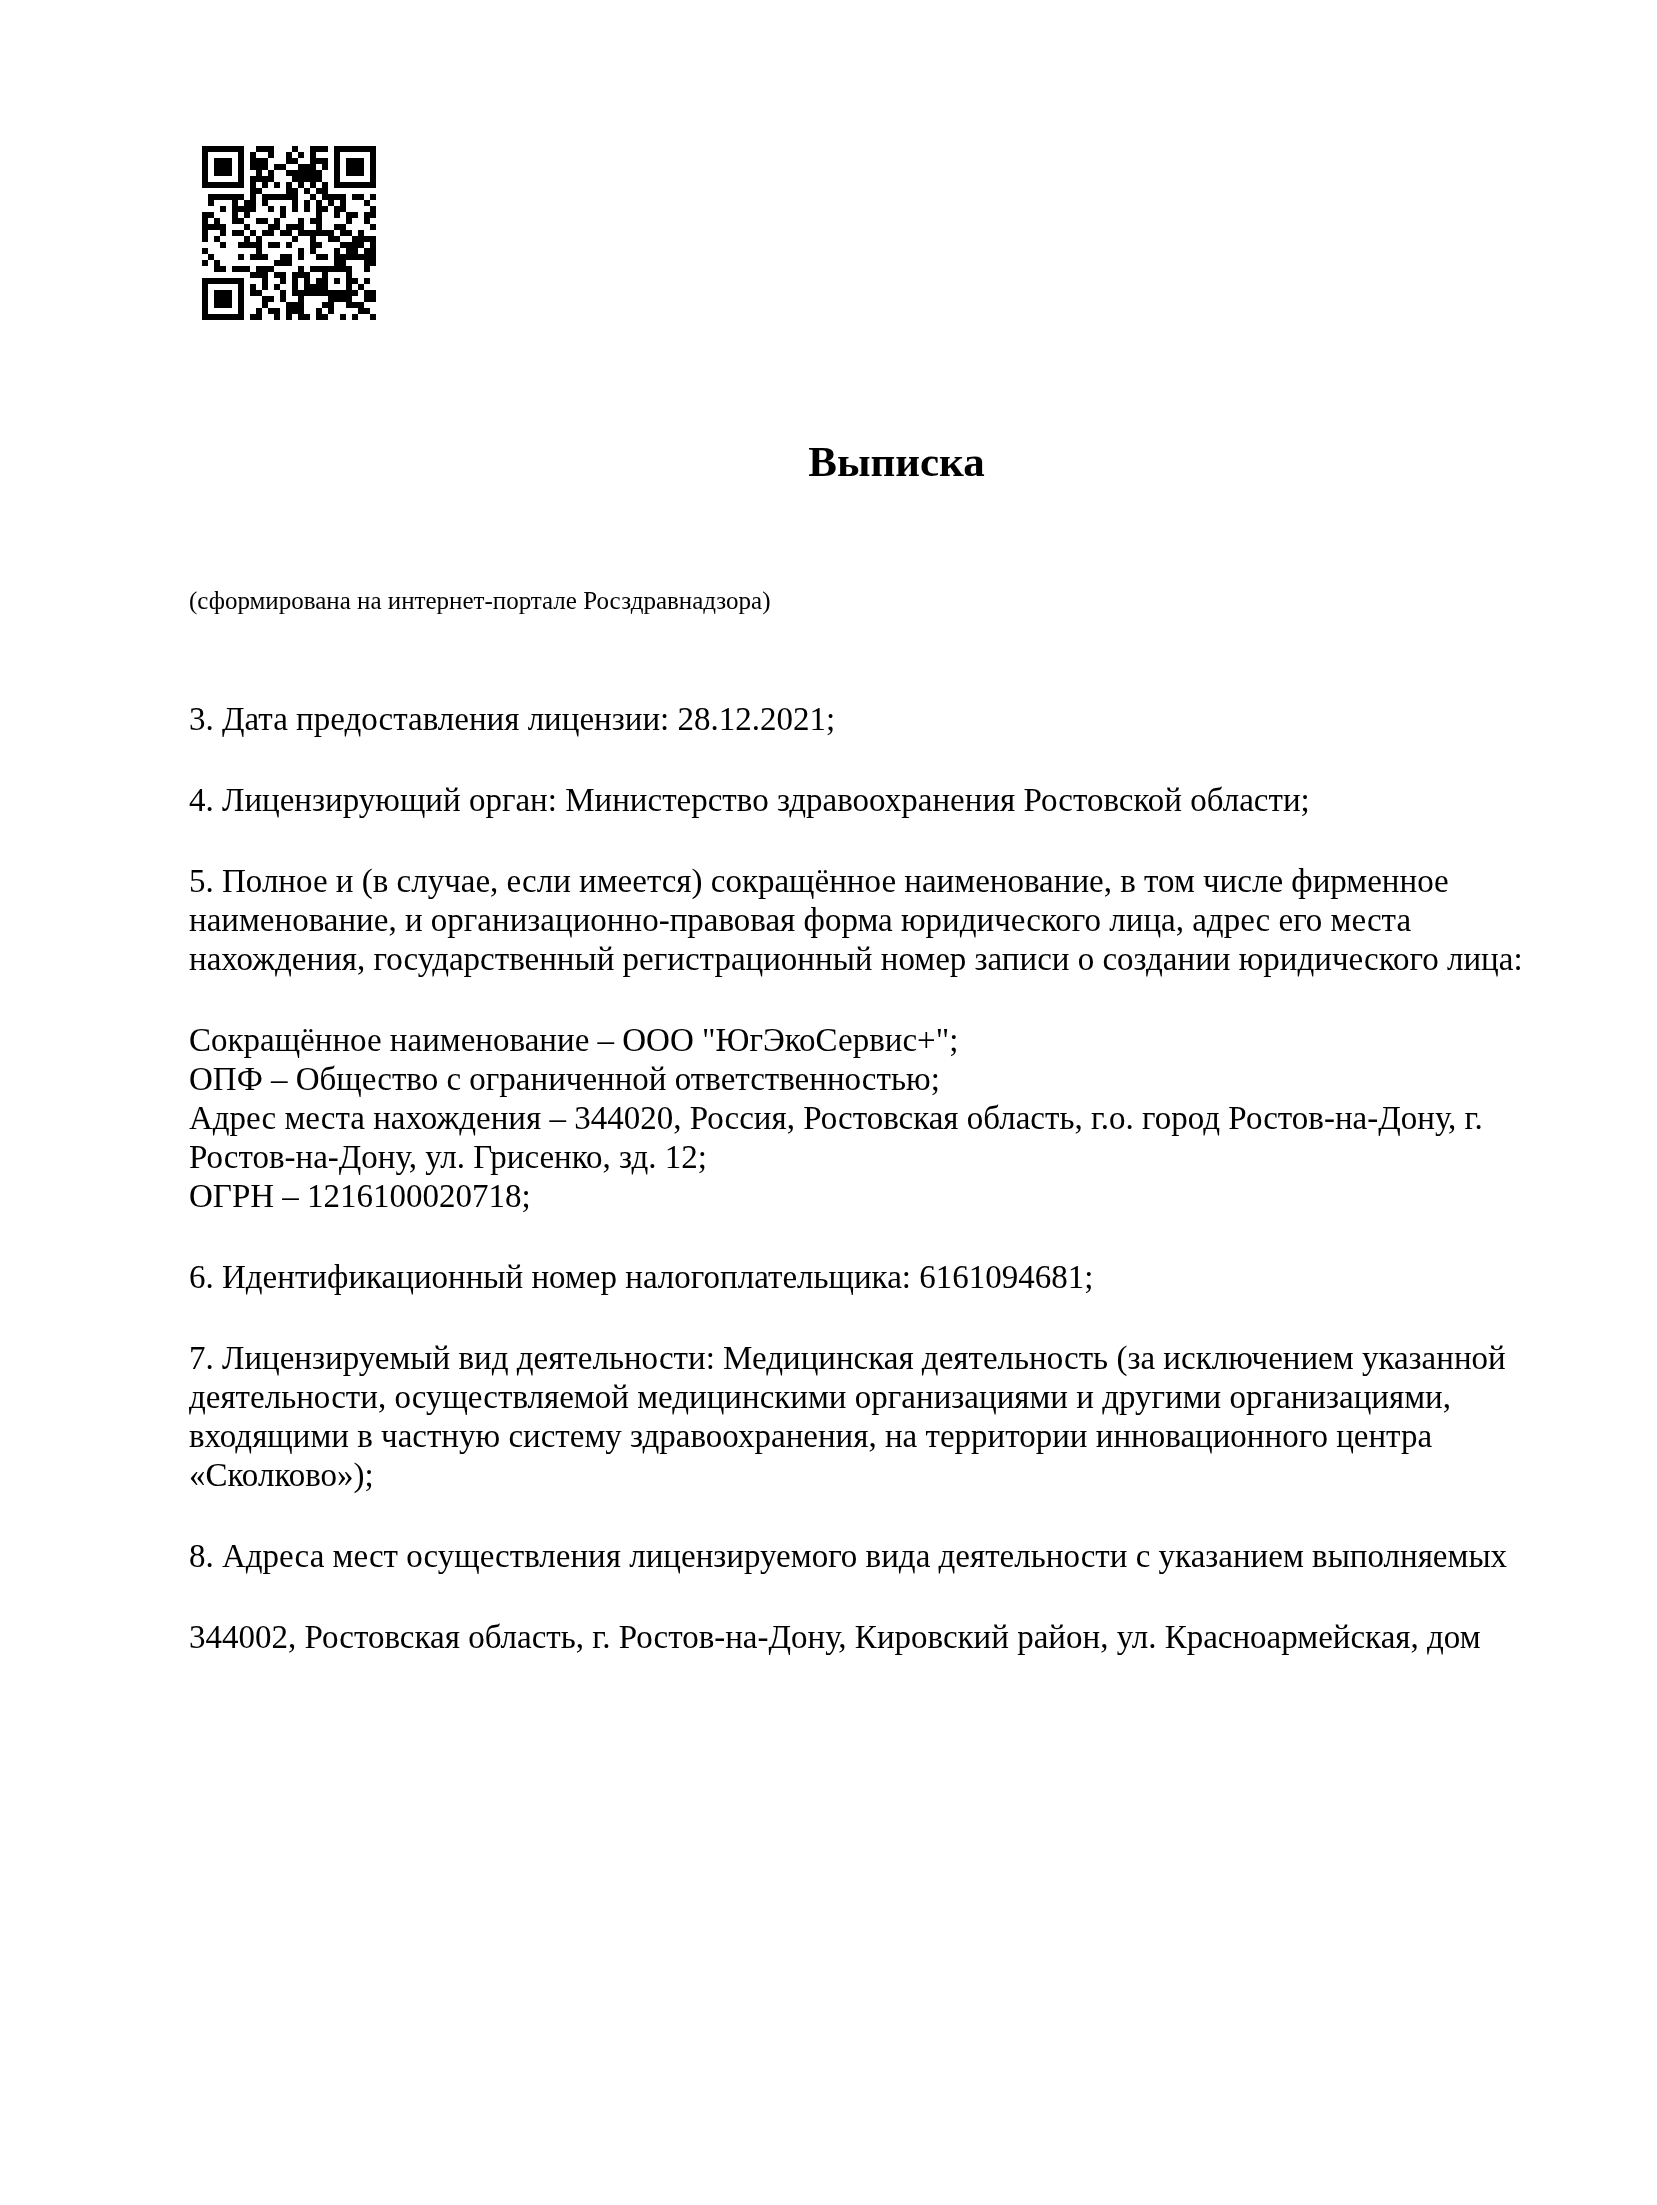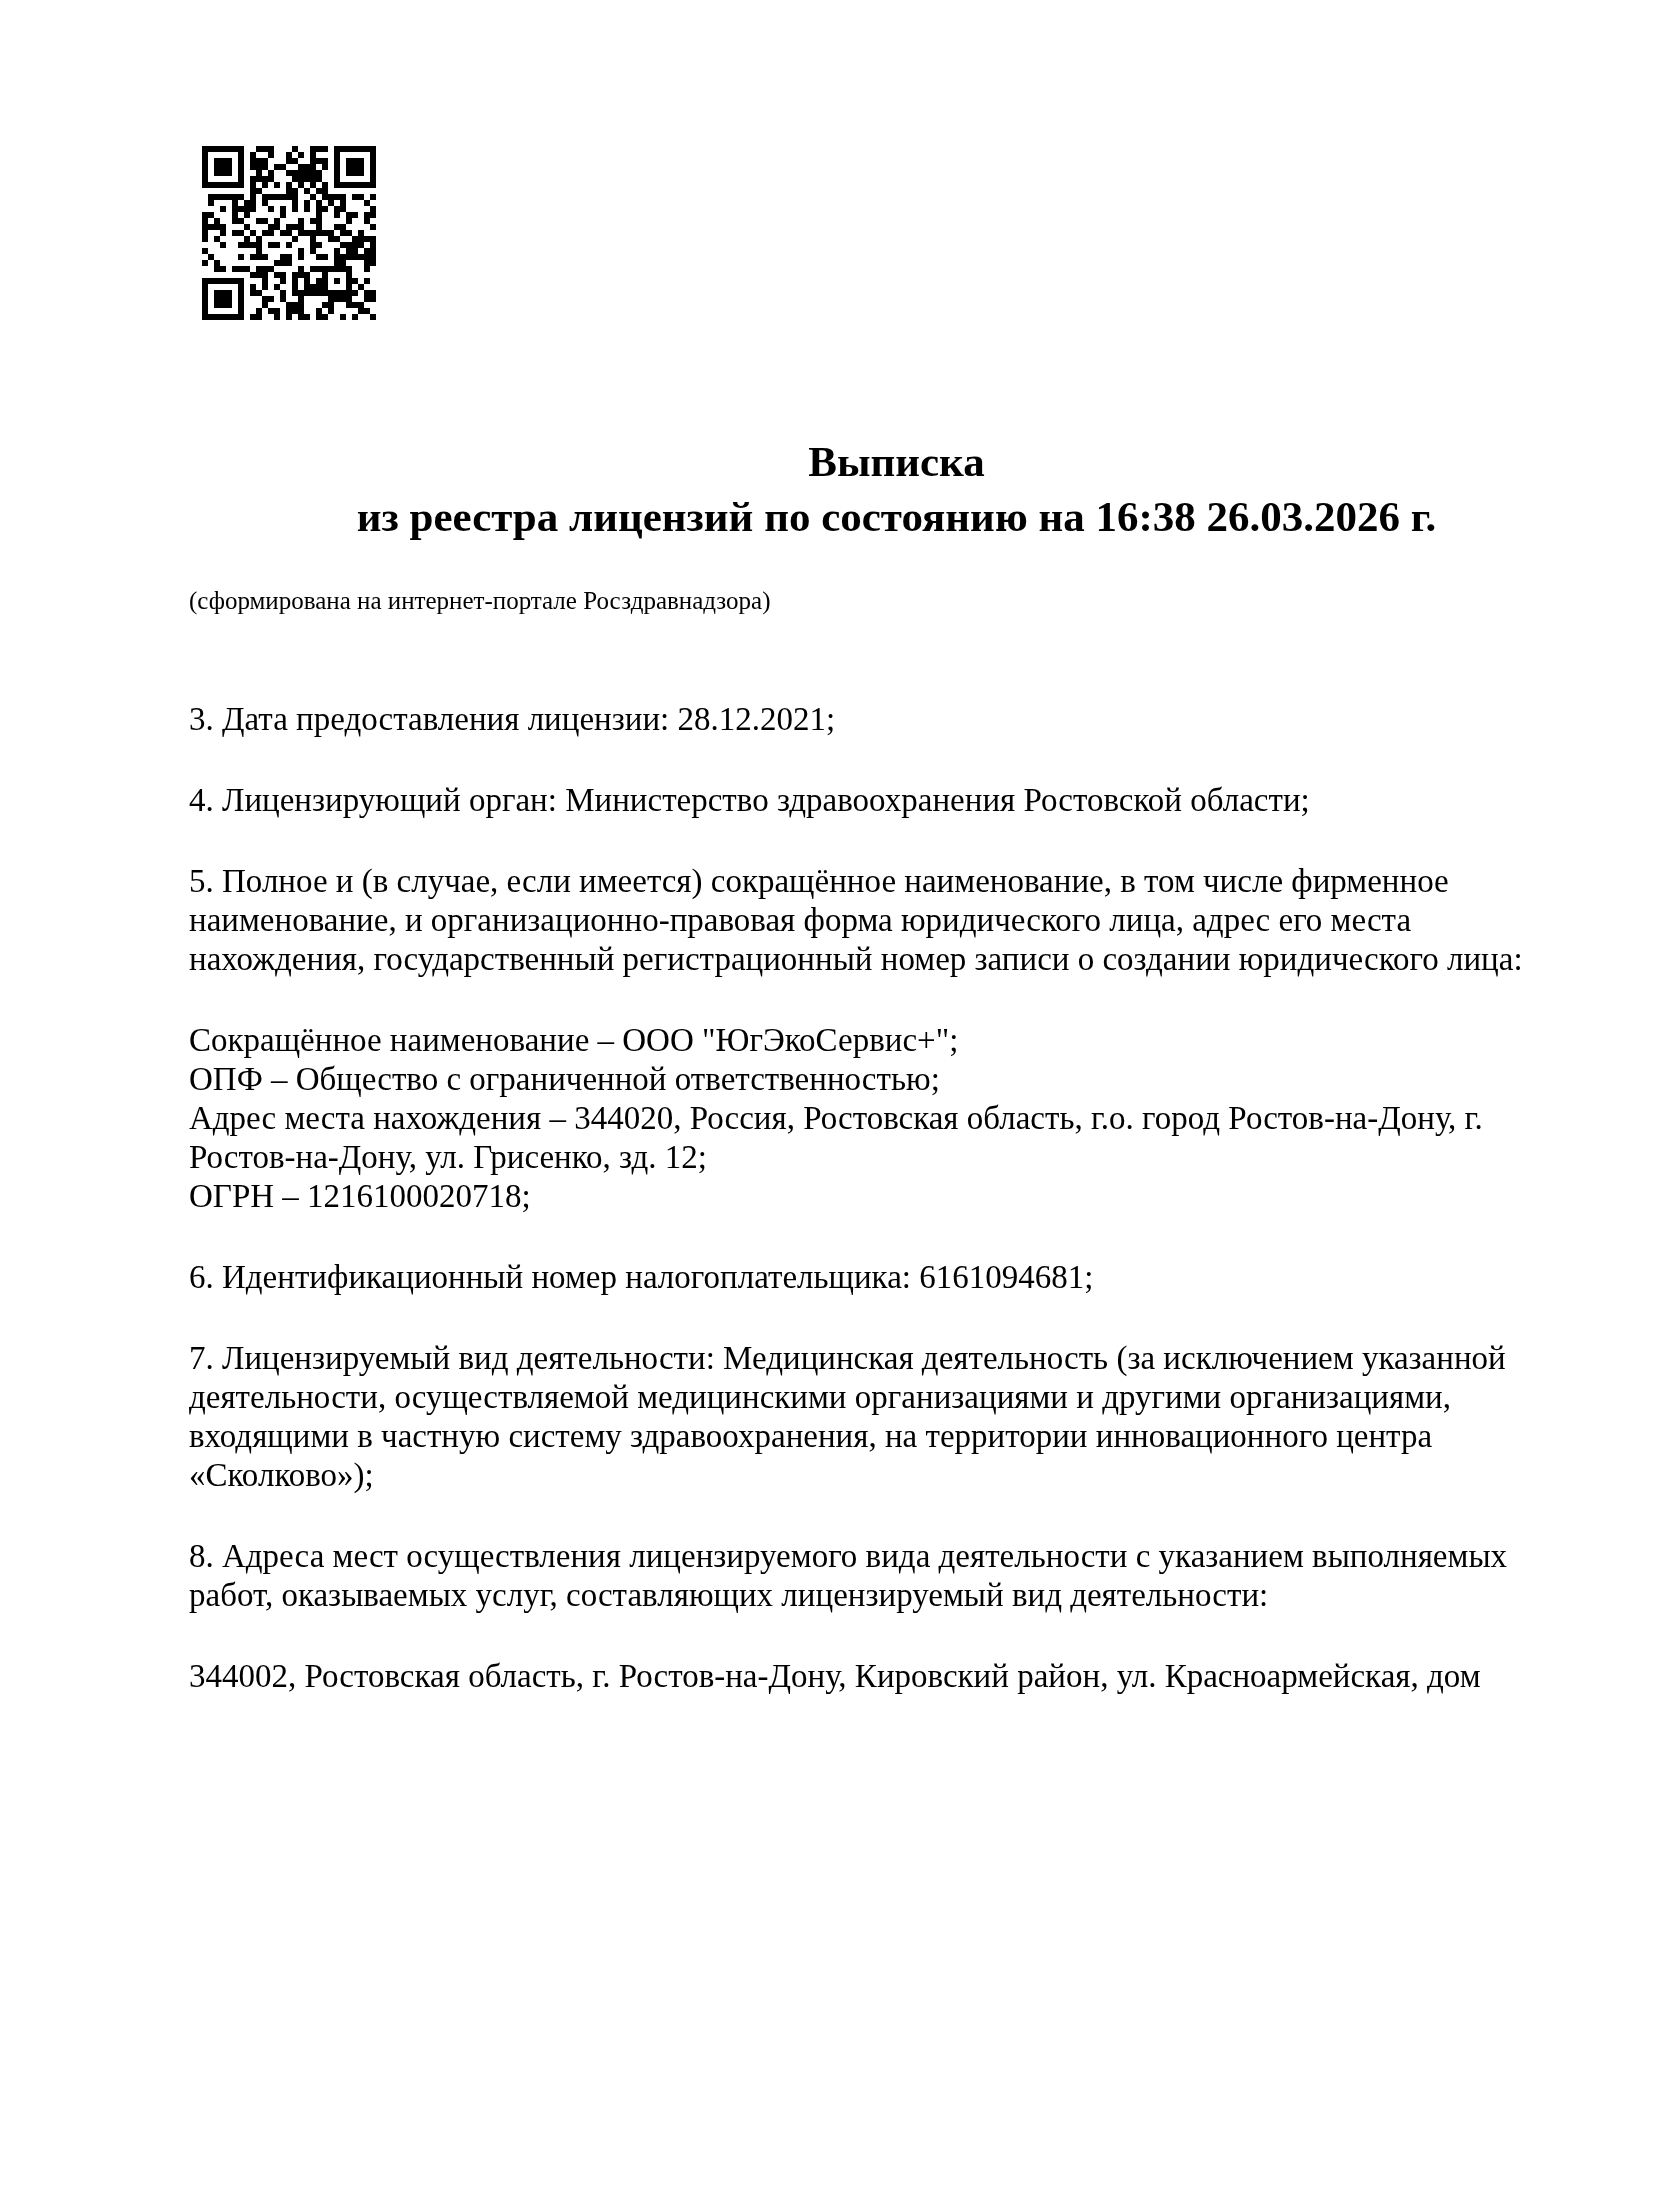--- a/index.html
+++ b/index.html
@@ -489,21 +489,20 @@
         <rect x="19" y="28" width="1" height="1"></rect>
         <rect x="20" y="28" width="1" height="1"></rect>
         <rect x="23" y="28" width="1" height="1"></rect>
         <rect x="25" y="28" width="1" height="1"></rect>
         <rect x="28" y="28" width="1" height="1"></rect>
       </g>
     </svg>
 
   <div class="title-block">
     <div>Выписка</div>
-    <div>из реестра лицензий по состоянию на 16:38 26.03.2026 г.</div>
   </div>
 
   <div class="subtitle">(сформирована на интернет-портале Росздравнадзора)</div>
 
   <div class="body-text">
 
 
 
     <div class="para">
       <div class="line">3. Дата предоставления лицензии: 28.12.2021;</div>
@@ -533,21 +532,20 @@
 
     <div class="para">
       <div class="line">7. Лицензируемый вид деятельности: Медицинская деятельность (за исключением указанной</div>
       <div class="line">деятельности, осуществляемой медицинскими организациями и другими организациями,</div>
       <div class="line">входящими в частную систему здравоохранения, на территории инновационного центра</div>
       <div class="line">«Сколково»);</div>
     </div>
 
     <div class="para">
       <div class="line">8. Адреса мест осуществления лицензируемого вида деятельности с указанием выполняемых</div>
-      <div class="line">работ, оказываемых услуг, составляющих лицензируемый вид деятельности:</div>
     </div>
 
     <div class="para">
       <div class="line">344002, Ростовская область, г. Ростов-на-Дону, Кировский район, ул. Красноармейская, дом</div>
     </div>
 
   </div>
 </div>
 
 

